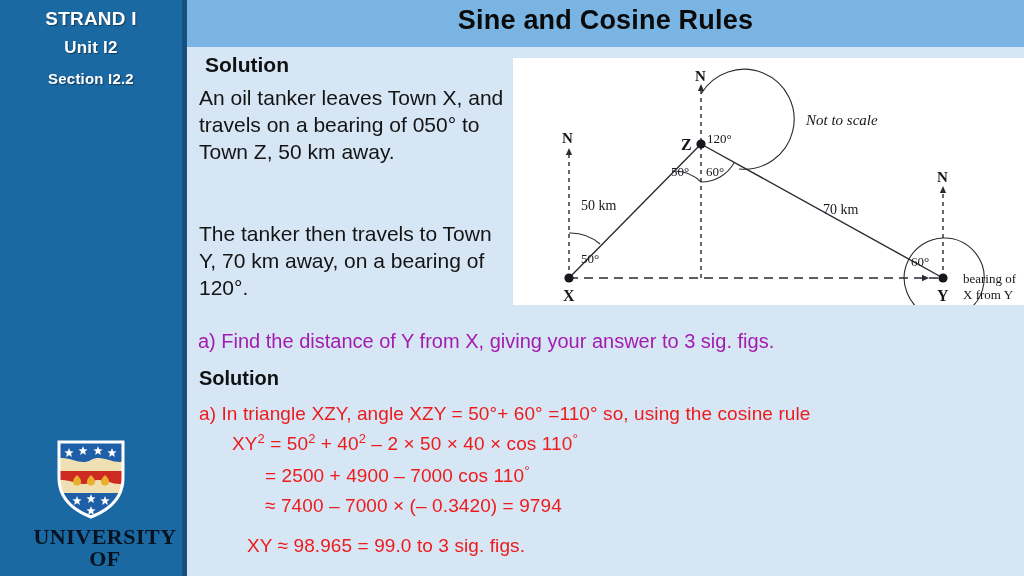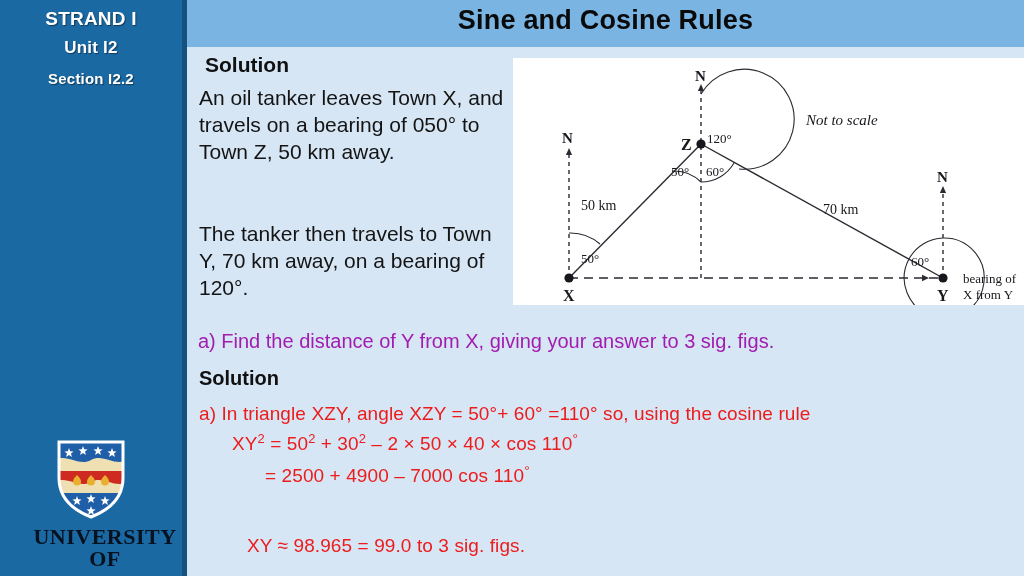--- a/index.html
+++ b/index.html
@@ -194,27 +194,28 @@
 
   <div id="para2">The tanker then travels to Town Y, 70 km away, on a bearing of 120°.</div>
 
   <div id="question-a">a) Find the distance of Y from X, giving your answer to 3 sig. figs.</div>
 
   <div id="solution-label">Solution</div>
 
   <div id="sol-1" class="red-line">a)   In triangle XZY, angle XZY = 50°+ 60° =110° so, using the cosine rule</div>
 
   <div id="sol-2" class="red-line">
-    <span>XY</span><sup>2</sup><span> = 50</span><sup>2</sup><span> + 30</span><sup>2</sup><span> – 2  ×  50  × 40  ×  cos 110</span><span class="deg-sm">°</span>
+    <span>XY</span><sup>2</sup><span> = 50</span><sup>2</sup><span> + 40</span><sup>2</sup><span> – 2  ×  50  × 40  ×  cos 110</span><span class="deg-sm">°</span>
   </div>
 
   <div id="sol-3" class="red-line">
     <span>= 2500 + 4900 – 7000 cos 110</span><span class="deg-sm">°</span>
   </div>
 
+  <div id="sol-4" class="red-line">≈ 7400 – 7000  ×  (– 0.3420)   =  9794</div>
 
   <div id="sol-5" class="red-line">XY ≈ 98.965 = 99.0  to 3 sig. figs.</div>
 
   <div id="diagram-box">
     <svg id="diagram-svg" viewBox="0 0 511 247">
       <g stroke="#2a2a32" fill="none" stroke-width="1.4">
 
         <line x1="56" y1="220" x2="188" y2="86"></line>
         <line x1="188" y1="86" x2="430" y2="220"></line>
 

